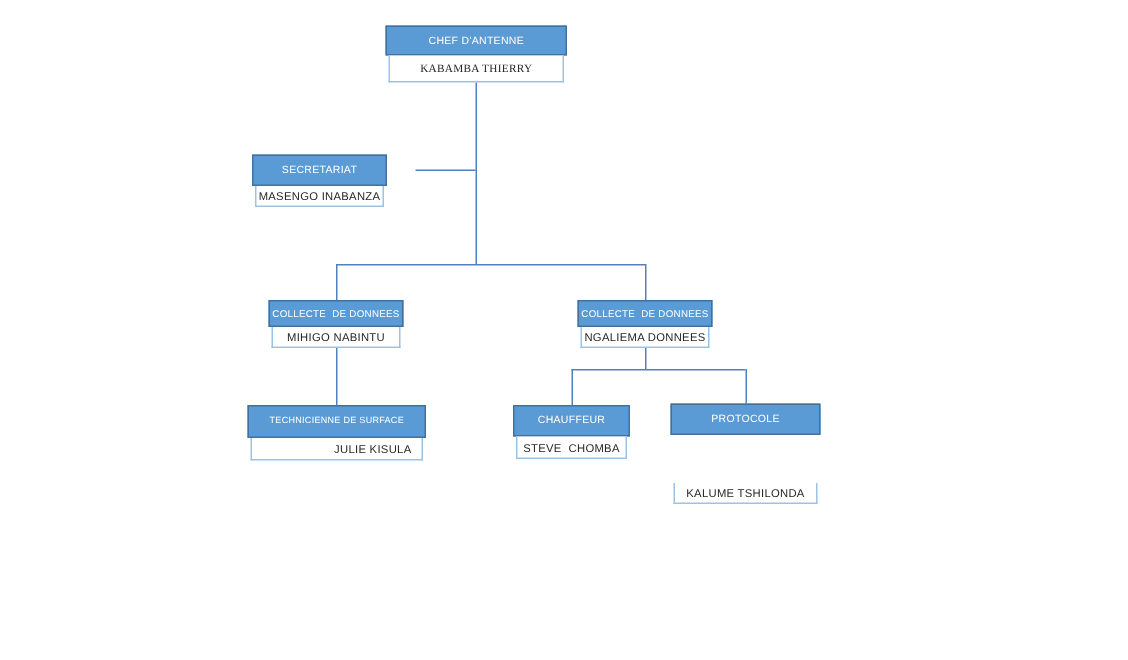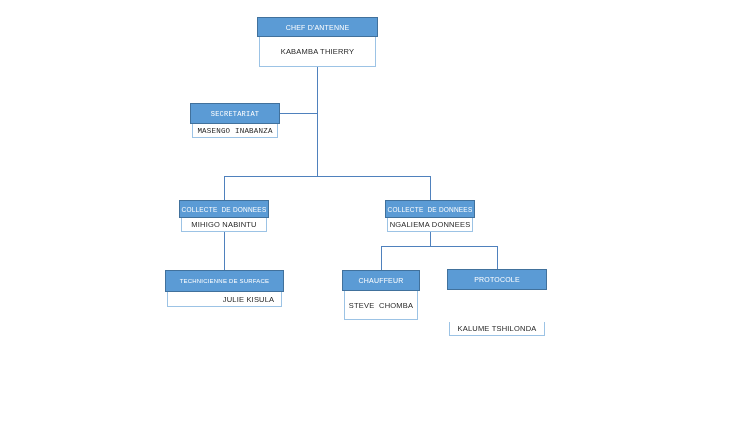--- a/index.html
+++ b/index.html
@@ -30,41 +30,41 @@
     display: flex; align-items: center; justify-content: center;
     font-size: 7.5px; letter-spacing: 0.2px;
     white-space: pre; text-align: center;
     box-sizing: border-box;
     margin: 0 2px;
   }
 
   
   #node-chef         { left: 257px; top: 17px;  width: 121px; }
   #node-chef .hdr    { height: 20px; }
-  #node-chef .nm     { height: 30px; }
+  #node-chef .nm     { height: 18px; font-family: Liberation Serif, serif; }
 
-  #node-secretariat      { left: 190px; top: 103px; width: 90px; font-family: Liberation Mono, monospace; }
+  #node-secretariat      { left: 168px; top: 103px; width: 90px; }
   #node-secretariat .hdr { height: 21px; }
   #node-secretariat .nm  { height: 14px; }
 
   #node-collecte-1      { left: 179px; top: 200px; width: 90px; }
   #node-collecte-1 .hdr { height: 18px; font-size: 6.5px; }
   #node-collecte-1 .nm  { height: 14px; text-align: right; }
 
   #node-collecte-2      { left: 385px; top: 200px; width: 90px; }
   #node-collecte-2 .hdr { height: 18px; font-size: 6.5px; }
   #node-collecte-2 .nm  { height: 14px; }
 
   #node-technicienne      { left: 165px; top: 270px; width: 119px; }
   #node-technicienne .hdr { height: 22px; font-size: 6px; }
   #node-technicienne .nm  { height: 15px; padding-left: 48px; }
 
   #node-chauffeur      { left: 342px; top: 270px; width: 78px; }
   #node-chauffeur .hdr { height: 21px; }
-  #node-chauffeur .nm  { height: 29px; }
+  #node-chauffeur .nm  { height: 15px; }
 
   #node-protocole      { left: 447px; top: 269px; width: 100px; }
   #node-protocole .hdr { height: 21px; }
   #node-protocole .nm  { height: 14px; margin-top: 32px; }
 
   
   .line { position: absolute; background: #4f81bd; }
   #line-chef-down        { left: 317px; top: 54px;  width: 1px;   height: 122px; }
   #line-secretariat-h    { left: 277px; top: 113px; width: 40px;  height: 1px; }
   #line-tbar             { left: 224px; top: 176px; width: 206px; height: 1px; }

